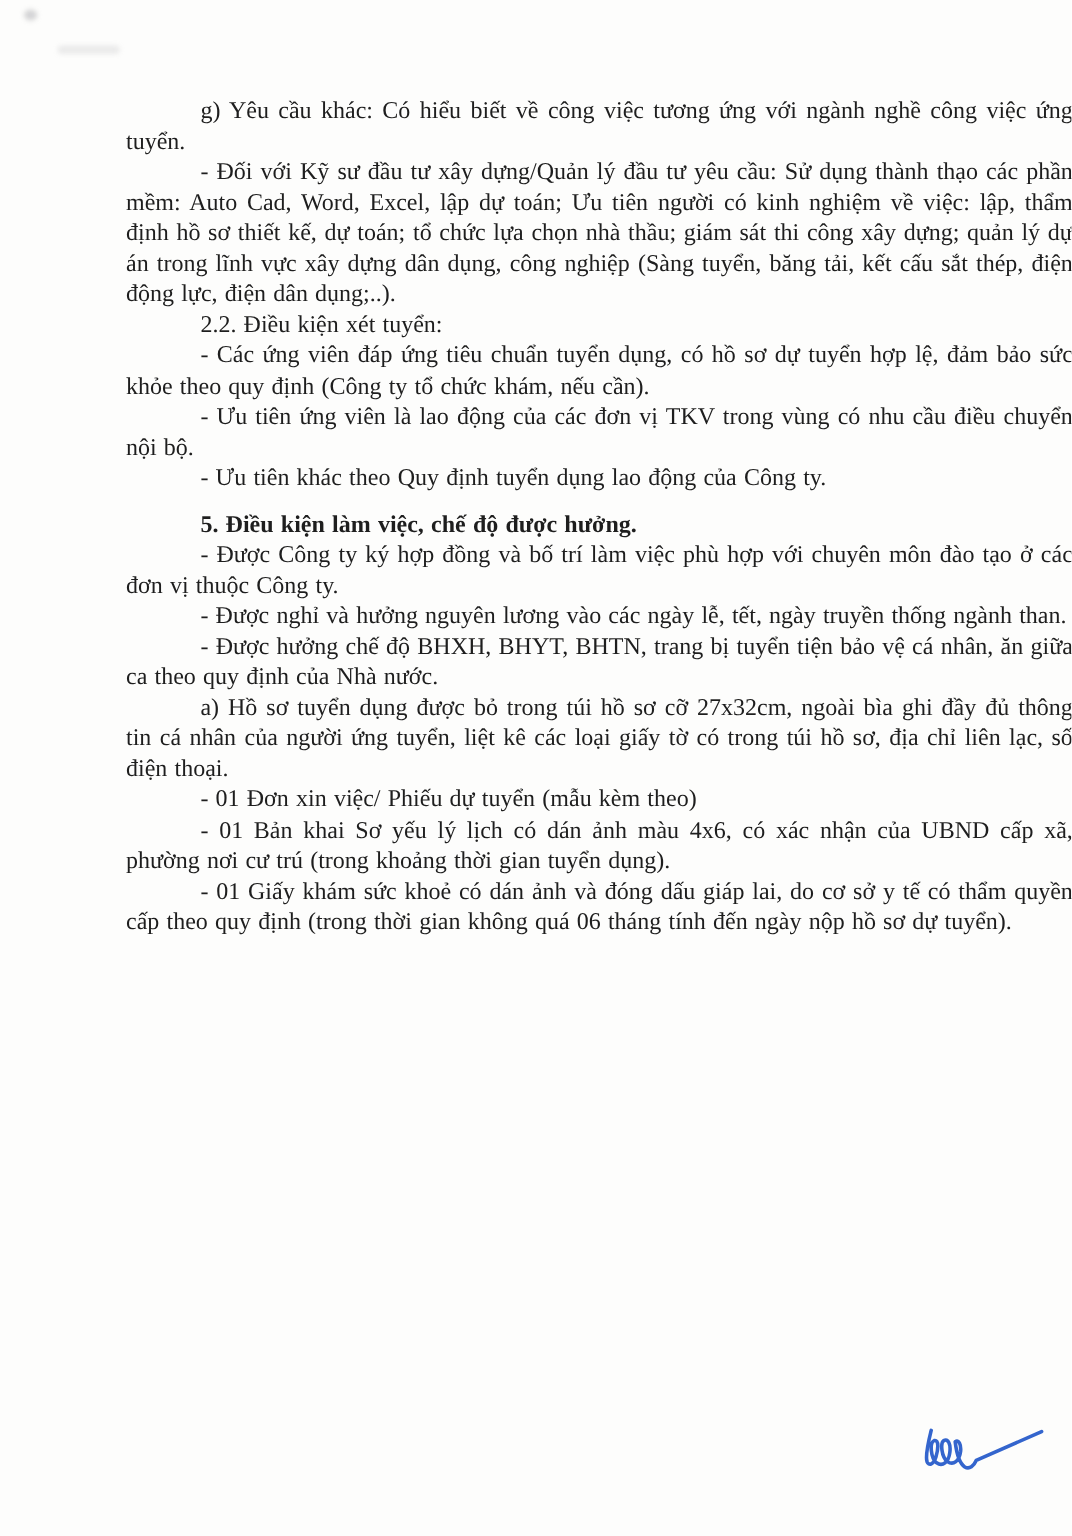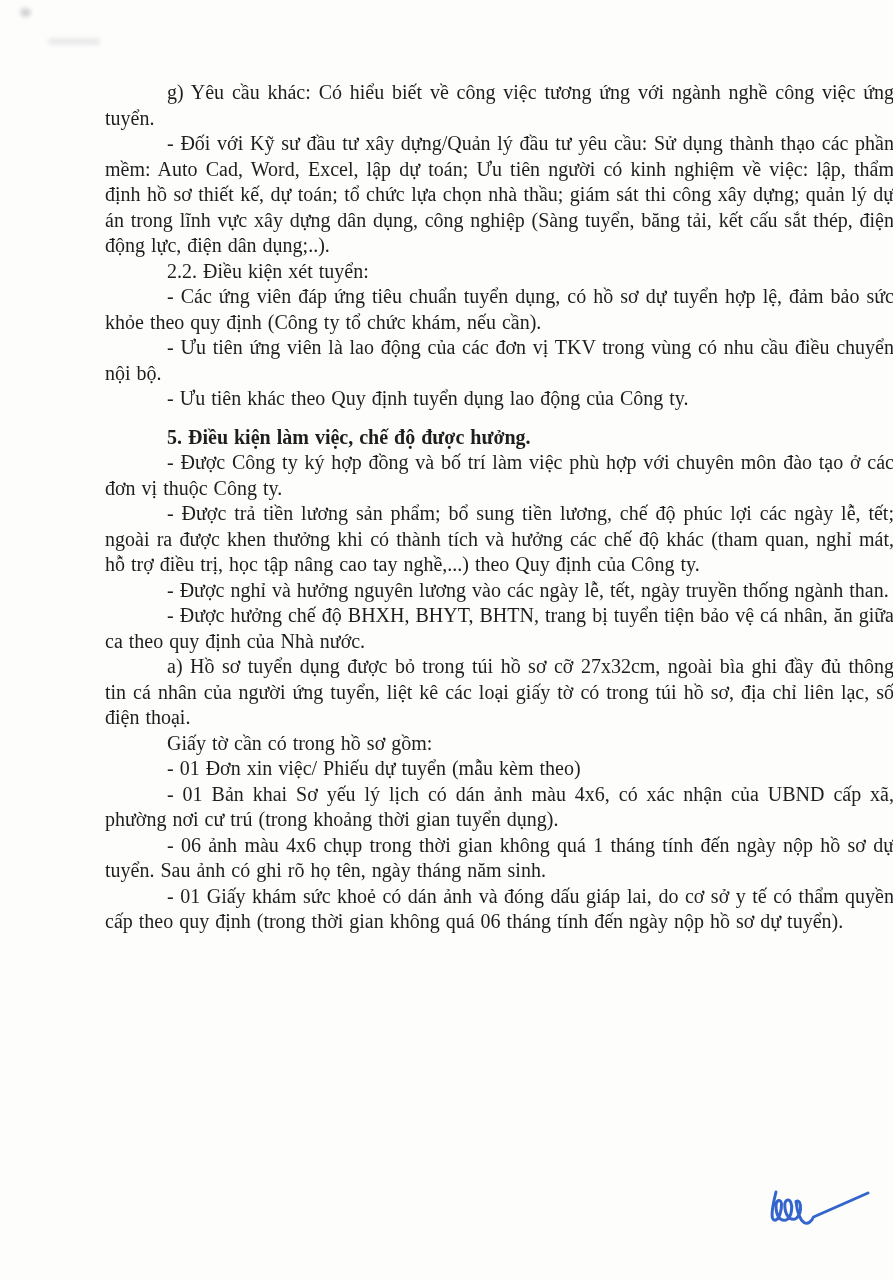--- a/index.html
+++ b/index.html
@@ -77,28 +77,25 @@
 
   <div class="textblock">
     <p>g) Yêu cầu khác: Có hiểu biết về công việc tương ứng với ngành nghề công việc ứng tuyển.</p>
     <p>- Đối với Kỹ sư đầu tư xây dựng/Quản lý đầu tư yêu cầu: Sử dụng thành thạo các phần mềm: Auto Cad, Word, Excel, lập dự toán; Ưu tiên người có kinh nghiệm về việc: lập, thẩm định hồ sơ thiết kế, dự toán; tổ chức lựa chọn nhà thầu; giám sát thi công xây dựng; quản lý dự án trong lĩnh vực xây dựng dân dụng, công nghiệp (Sàng tuyển, băng tải, kết cấu sắt thép, điện động lực, điện dân dụng;..).</p>
     <p>2.2. Điều kiện xét tuyển:</p>
     <p>- Các ứng viên đáp ứng tiêu chuẩn tuyển dụng, có hồ sơ dự tuyển hợp lệ, đảm bảo sức khỏe theo quy định (Công ty tổ chức khám, nếu cần).</p>
     <p>- Ưu tiên ứng viên là lao động của các đơn vị TKV trong vùng có nhu cầu điều chuyển nội bộ.</p>
     <p>- Ưu tiên khác theo Quy định tuyển dụng lao động của Công ty.</p>
     <p class="bold gap">5. Điều kiện làm việc, chế độ được hưởng.</p>
     <p>- Được Công ty ký hợp đồng và bố trí làm việc phù hợp với chuyên môn đào tạo ở các đơn vị thuộc Công ty.</p>
-    <p>- Được trả tiền lương sản phẩm; bổ sung tiền lương, chế độ phúc lợi các ngày lễ, tết; ngoài ra được khen thưởng khi có thành tích và hưởng các chế độ khác (tham quan, nghỉ mát, hỗ trợ điều trị, học tập nâng cao tay nghề,...) theo Quy định của Công ty.</p>
     <p>- Được nghỉ và hưởng nguyên lương vào các ngày lễ, tết, ngày truyền thống ngành than.</p>
     <p>- Được hưởng chế độ BHXH, BHYT, BHTN, trang bị tuyển tiện bảo vệ cá nhân, ăn giữa ca theo quy định của Nhà nước.</p>
     <p>a) Hồ sơ tuyển dụng được bỏ trong túi hồ sơ cỡ 27x32cm, ngoài bìa ghi đầy đủ thông tin cá nhân của người ứng tuyển, liệt kê các loại giấy tờ có trong túi hồ sơ, địa chỉ liên lạc, số điện thoại.</p>
-    <p>Giấy tờ cần có trong hồ sơ gồm:</p>
     <p>- 01 Đơn xin việc/ Phiếu dự tuyển (mẫu kèm theo)</p>
     <p>- 01 Bản khai Sơ yếu lý lịch có dán ảnh màu 4x6, có xác nhận của UBND cấp xã, phường nơi cư trú (trong khoảng thời gian tuyển dụng).</p>
-    <p>- 06 ảnh màu 4x6 chụp trong thời gian không quá 1 tháng tính đến ngày nộp hồ sơ dự tuyển. Sau ảnh có ghi rõ họ tên, ngày tháng năm sinh.</p>
     <p>- 01 Giấy khám sức khoẻ có dán ảnh và đóng dấu giáp lai, do cơ sở y tế có thẩm quyền cấp theo quy định (trong thời gian không quá 06 tháng tính đến ngày nộp hồ sơ dự tuyển).</p>
   </div>
 
   <svg class="signature" viewBox="0 0 112 48" xmlns="http://www.w3.org/2000/svg">
     <path d="M13,6 C11,14 8,27 9.5,32 C11,36 15,34.5 17,28 C19,21.5 19.5,13.5 15.5,14.5
              C11.5,16 12.5,29 17.5,33 C22.5,36.5 27.5,32.5 28.5,24.5 C29.5,17.5 27,12.5 23.5,14.5
              C20.5,16.5 21.5,28 26.5,32 C31.5,35.5 36.5,31.5 37.5,23.5 C38,17.5 36,13.5 33,15.5
              C34,24 36.5,33.5 41,36.5 C45,38.8 48.5,35.5 50.5,31
              L105,7" fill="none" stroke="#3465cd" stroke-width="3" stroke-linecap="round" stroke-linejoin="round"></path>
   </svg>

